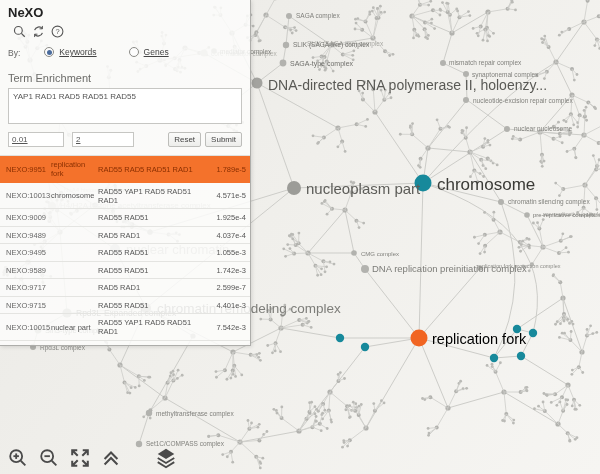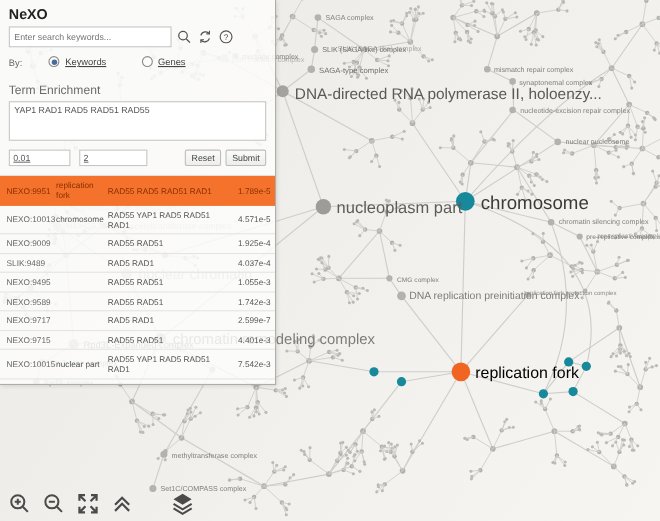--- a/index.html
+++ b/index.html
@@ -1675,21 +1675,20 @@
         <text x="306" y="194" font-size="15" fill="#5c5c58" font-family="Liberation Sans, sans-serif">nucleoplasm part</text>
         <text x="437" y="190" font-size="17" fill="#3a3a36" font-family="Liberation Sans, sans-serif">chromosome</text>
         <text x="432" y="344" font-size="14.5" fill="#49494 5" font-family="Liberation Sans, sans-serif">replication fork</text>
       </g>
     </svg>
 
   <div id="panel">
     <div class="p-title">NeXO</div>
 
     <div class="search-row">
-      <input type="text" placeholder="Enter search keywords..." style="">
       <span class="picon">
         <svg viewBox="0 0 20 20">
             <circle cx="8.5" cy="8.5" r="5.2" fill="none" stroke="currentColor" stroke-width="1.5"></circle>
             <line x1="12.5" y1="12.5" x2="17" y2="17" stroke="currentColor" stroke-width="1.7"></line>
           </svg>
       </span>
       <span class="picon">
         <svg viewBox="0 0 20 20" fill="none" stroke="currentColor" stroke-width="1.6">
           <path d="M15.2 6.2 A6 6 0 0 0 4.8 8.2"></path>
             <path d="M4.8 13.8 A6 6 0 0 0 15.2 11.8"></path>
@@ -1741,21 +1740,21 @@
           <span class="cgenes">RAD55 YAP1 RAD5 RAD51 RAD1</span>
           <span class="cpval">4.571e-5</span>
         </div>
         <div class="trow">
           <span class="cid">NEXO:9009</span>
           <span class="cterm"></span>
           <span class="cgenes">RAD55 RAD51</span>
           <span class="cpval">1.925e-4</span>
         </div>
         <div class="trow">
-          <span class="cid">SLIK:9489</span>
+          <span class="cid">NEXO:9489</span>
           <span class="cterm"></span>
           <span class="cgenes">RAD5 RAD1</span>
           <span class="cpval">4.037e-4</span>
         </div>
         <div class="trow">
           <span class="cid">NEXO:9495</span>
           <span class="cterm"></span>
           <span class="cgenes">RAD55 RAD51</span>
           <span class="cpval">1.055e-3</span>
         </div>

